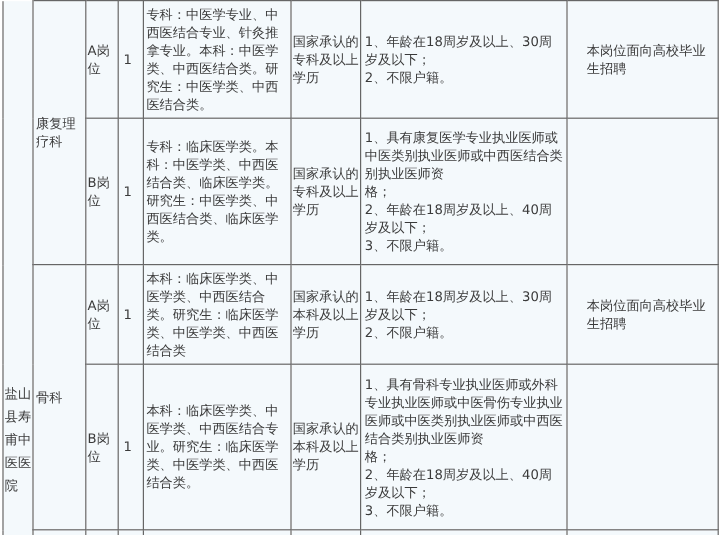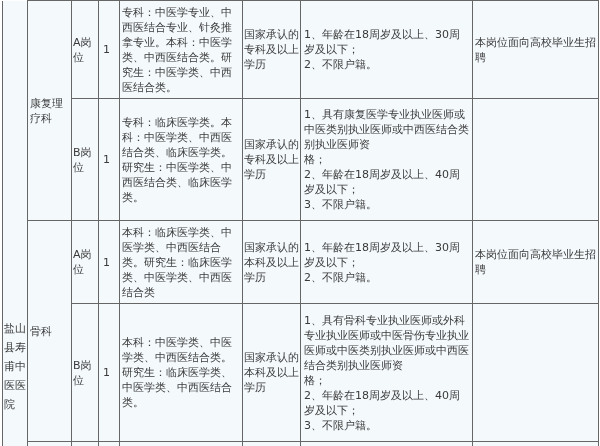--- a/index.html
+++ b/index.html
@@ -34,21 +34,21 @@
     vertical-align:top;
     padding:318px 0 0 1px;
     line-height:19px;
   }
   td.c2{padding:0 2px;}
   td.c3{padding:16px 1px;}
   td.c4{padding:0 2px 0 4px;}
   td.c5{padding:0 2px;margin-left:32px;}
   td.c6{padding:16px 1px;}
   td.c7{padding:0 3px;}
-  td.c8{padding:0 1px 0 2px;}
+  td.c8{padding:0 1px 0 16px;}
   tr.sliver td{border-bottom:hidden;}
 </style>
 </head>
 <body>
 
 <table class="job">
   <colgroup>
     <col style="width:25px">
       <col style="width:44px">
       <col style="width:27px">
@@ -87,21 +87,21 @@
     <td class="c4">1</td>
     <td class="c5">本科：临床医学类、中医学类、中西医结合类。研究生：临床医学类、中医学类、中西医结合类</td>
     <td class="c6">国家承认的本科及以上学历</td>
     <td class="c7">1、年龄在18周岁及以上、30周岁及以下；
 2、不限户籍。</td>
     <td class="c8">本岗位面向高校毕业生招聘</td>
   </tr>
   <tr style="height:138px">
     <td class="c3">B岗位</td>
     <td class="c4">1</td>
-    <td class="c5">本科：中医学类、中医学类、中西医结合类。研究生：临床医学类、中医学类、中西医结合类。</td>
+    <td class="c5">本科：临床医学类、中医学类、中西医结合专业。研究生：临床医学类、中医学类、中西医结合类。</td>
     <td class="c6">国家承认的本科及以上学历</td>
     <td class="c7">1、具有骨科专业执业医师或外科专业执业医师或中医骨伤专业执业医师或中医类别执业医师或中西医结合类别执业医师资
 格；
 2、年龄在18周岁及以上、40周岁及以下；
 3、不限户籍。</td>
     <td class="c8"></td>
   </tr>
   <tr class="sliver" style="height:5px">
     <td class="c2"></td>
     <td class="c3"></td>

